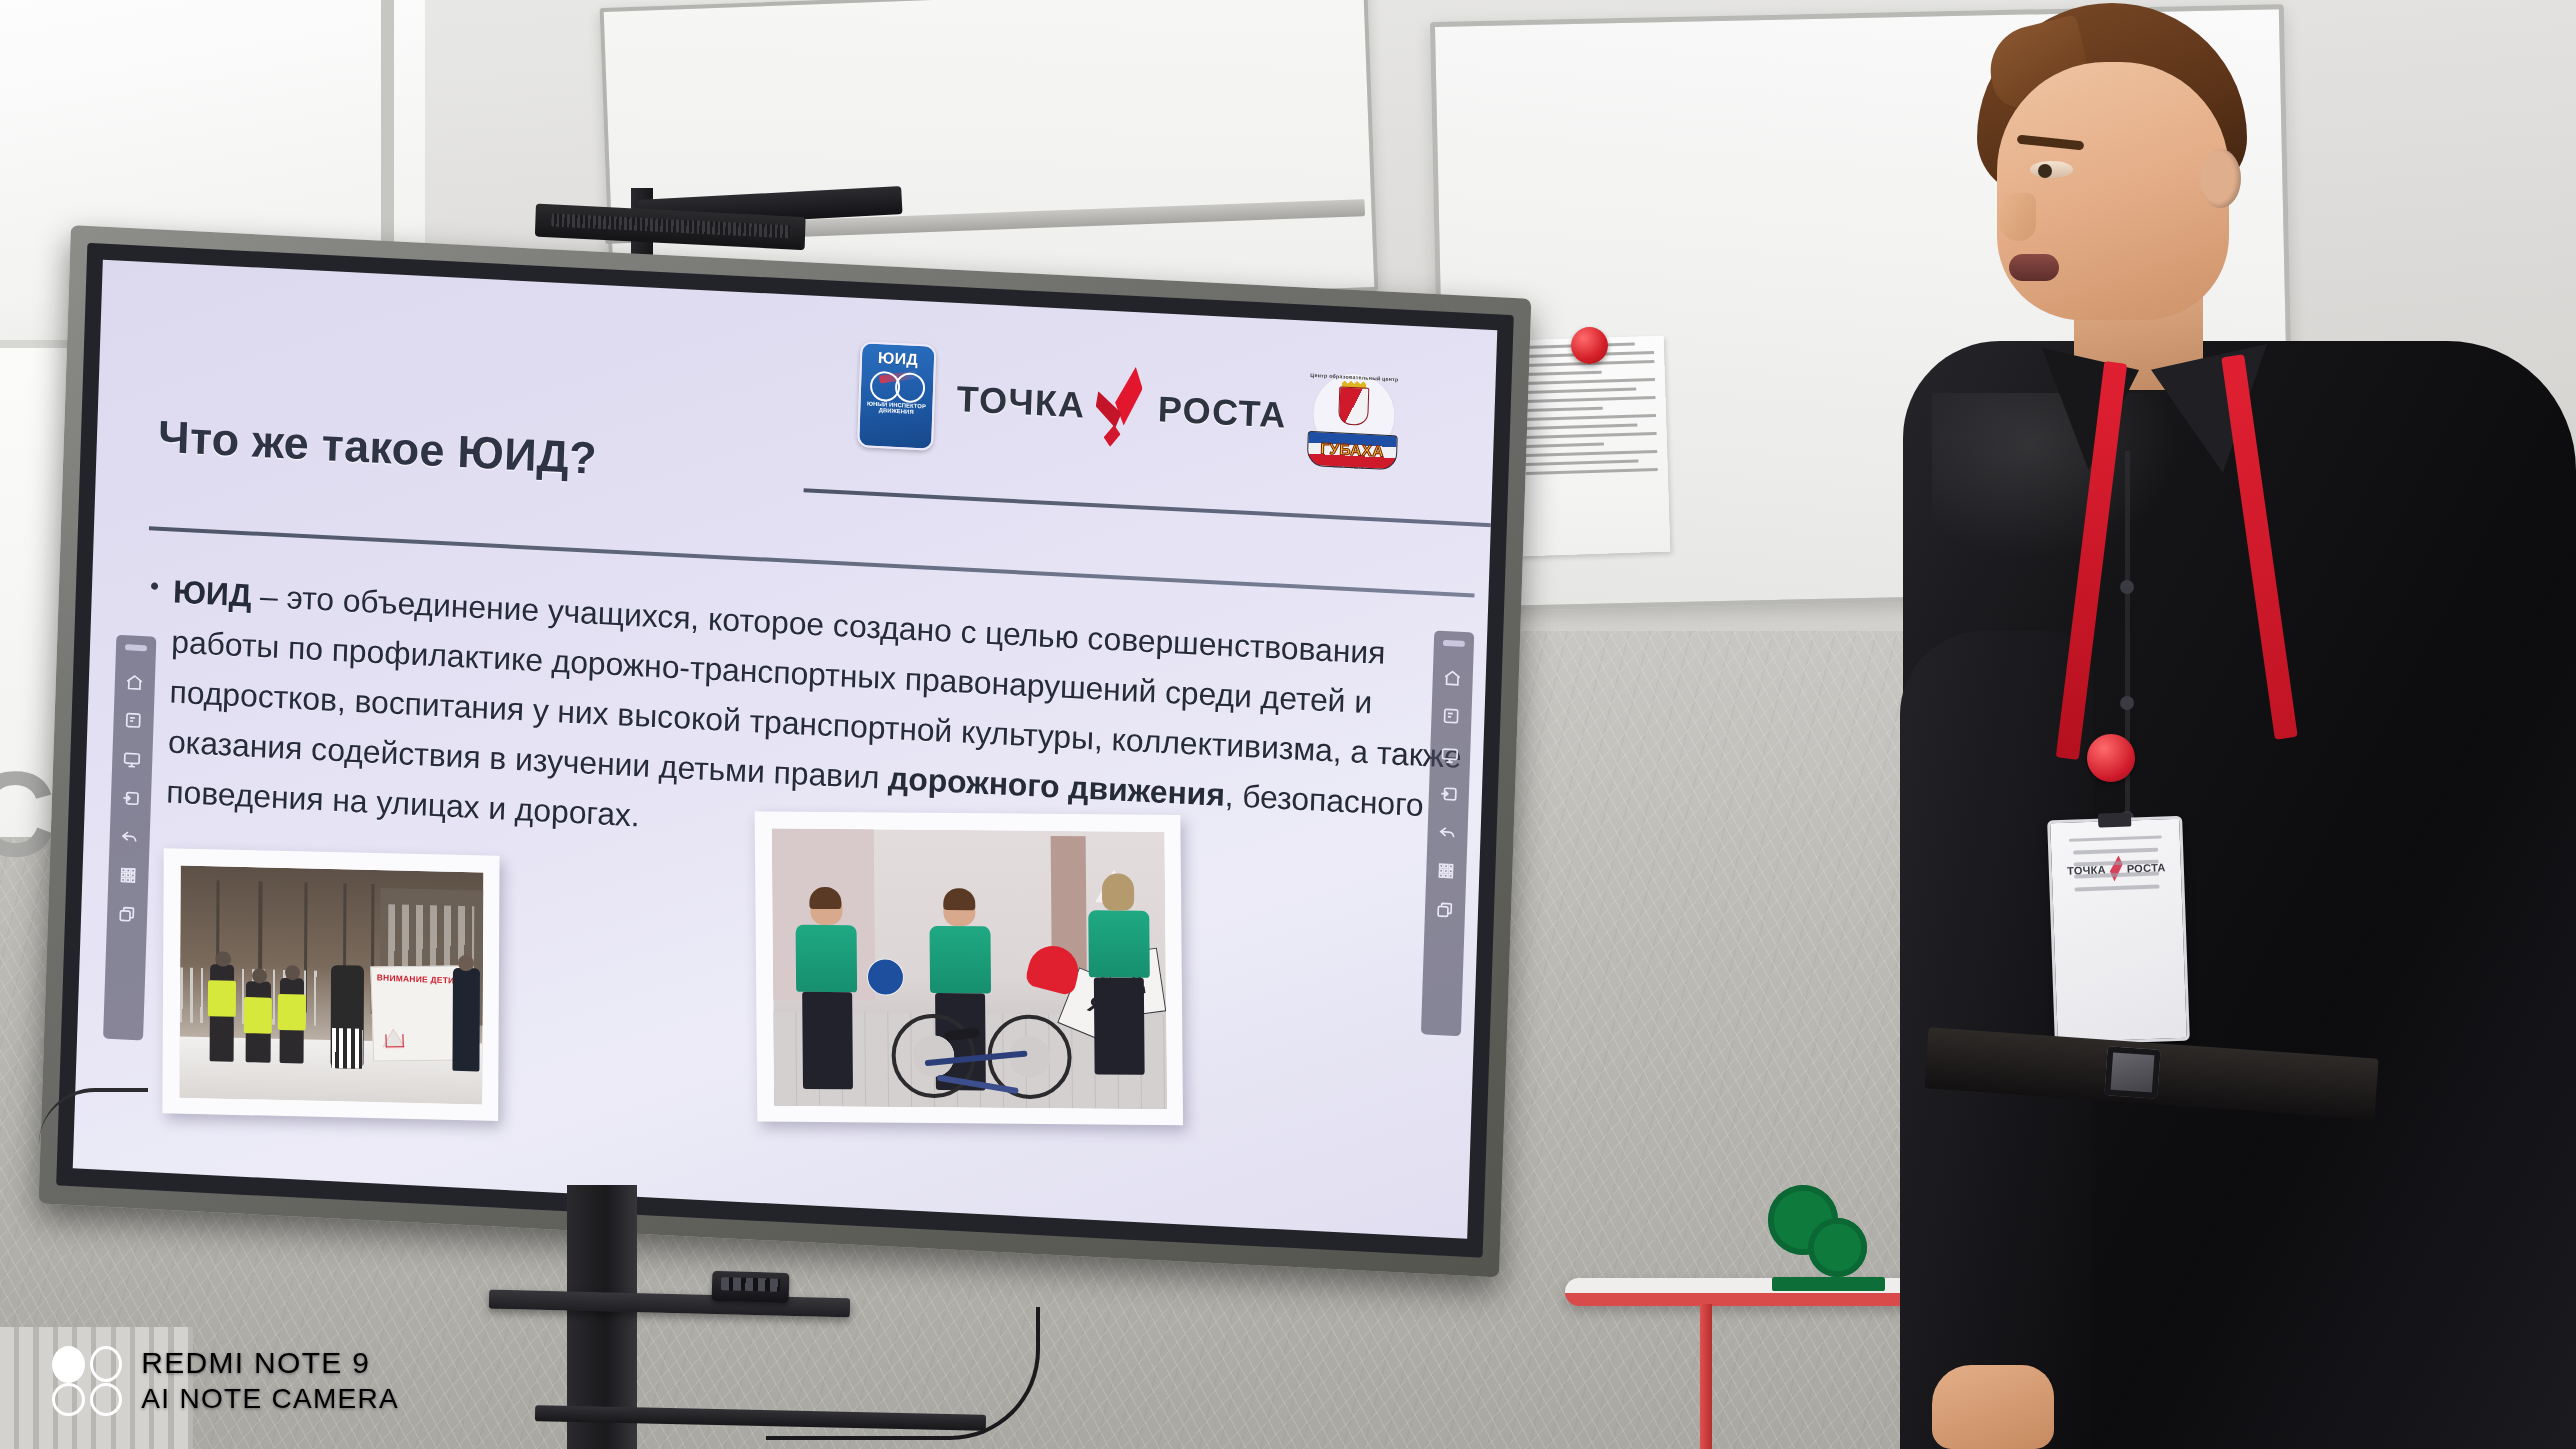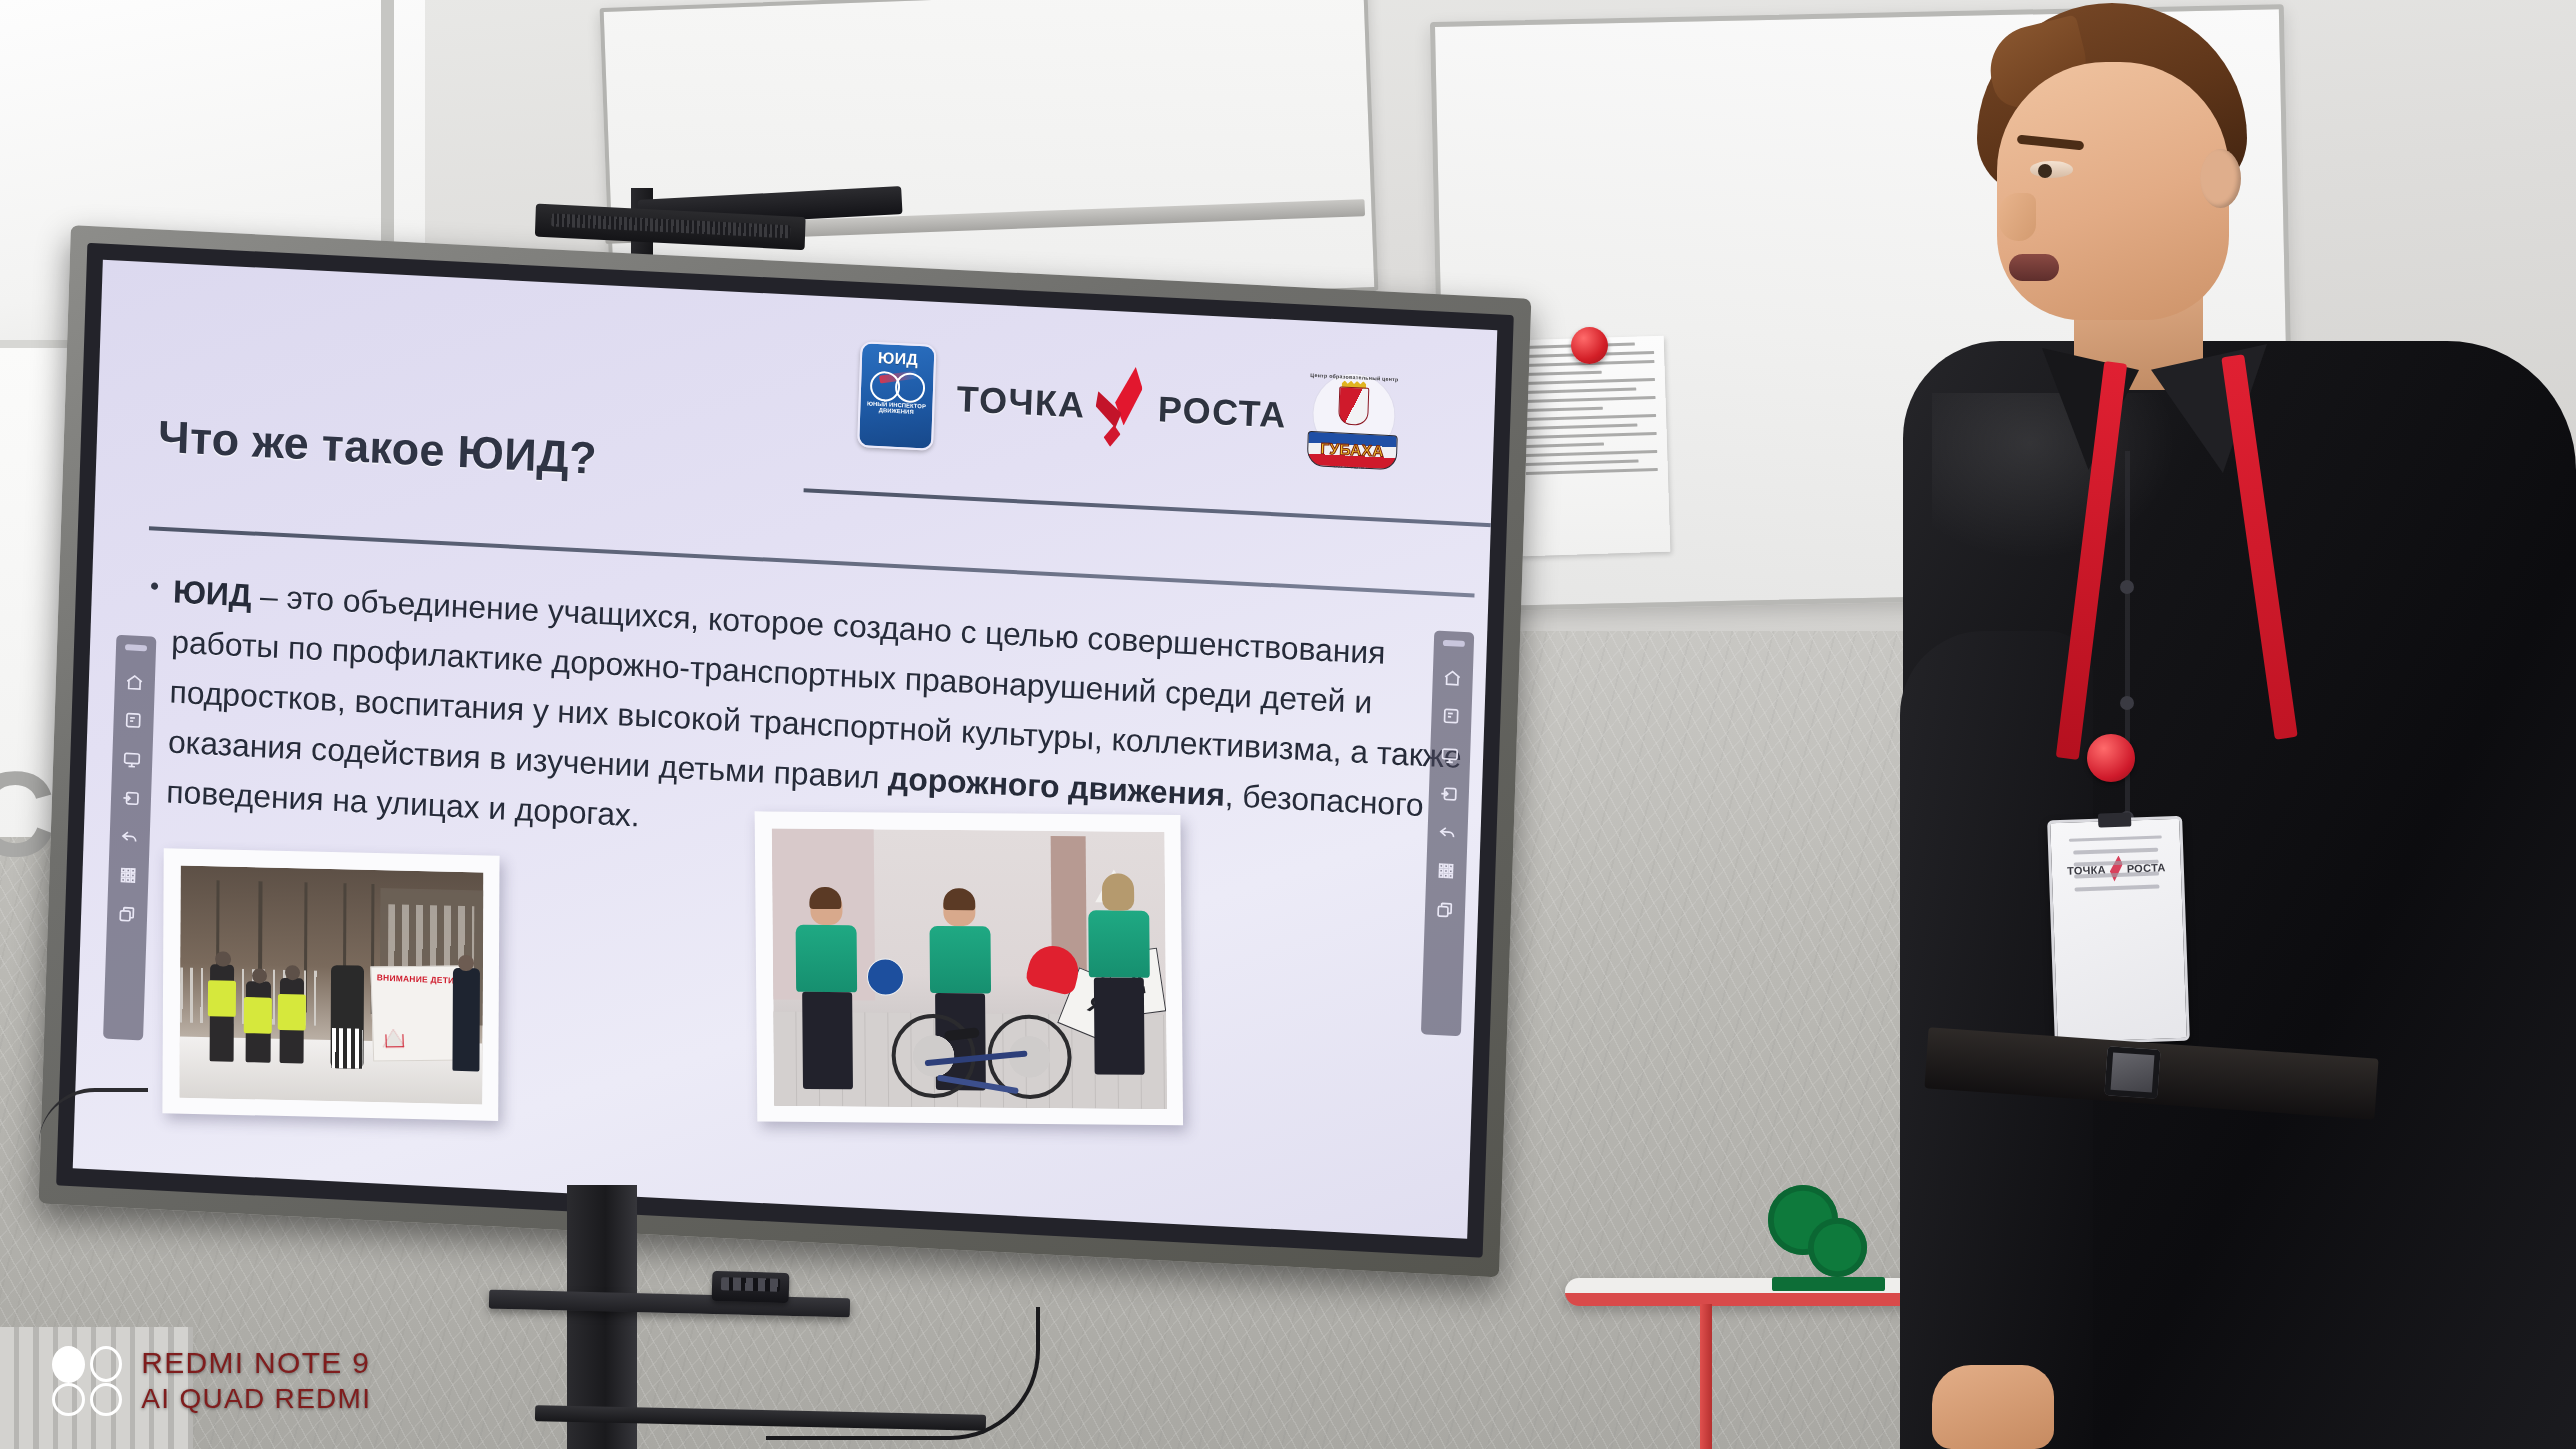--- a/index.html
+++ b/index.html
@@ -298,21 +298,21 @@
     box-shadow:inset 0 0 0 5.8px #17171a;}
 
   
   .wm{position:absolute;left:52px;bottom:32px;display:flex;align-items:center;gap:19.3px;}
   .wm-icon{position:relative;width:70px;height:70px;}
   .wm-icon .c{position:absolute;border-radius:50%;border:3.9px solid #ffffff;box-sizing:border-box;}
   .wm-icon .c1{left:0;top:0;width:33px;height:37px;background:#fff;}
   .wm-icon .c2{right:0;top:0;width:32px;height:36px;}
   .wm-icon .c3{left:0;bottom:0;width:33px;height:33px;}
   .wm-icon .c4{right:0;bottom:0;width:32px;height:33px;}
-  .wm-text{color:#7f1d1d;font-size:30px;line-height:36px;letter-spacing:1.3px;
+  .wm-text{color:#000000;font-size:30px;line-height:36px;letter-spacing:1.3px;
     text-shadow:0 1.3px 3.2px rgba(0,0,0,.45);}
   .wm-text .l2{font-size:28px;}
 </style>
 </head>
 <body>
 
 <div id="scene">
 
   <div class="wall-upper"></div>
   <div class="wall-lower"></div>
@@ -644,18 +644,18 @@
 
   <div class="wm">
     <div class="wm-icon">
       <span class="c c1"></span>
         <span class="c c2"></span>
         <span class="c c3"></span>
         <span class="c c4"></span>
     </div>
     <div class="wm-text">
       <div>REDMI NOTE 9</div>
-      <div class="l2">AI QUAD REDMI</div>
+      <div class="l2">AI NOTE CAMERA</div>
     </div>
   </div>
 
 </div>
 
 
 </body></html>

